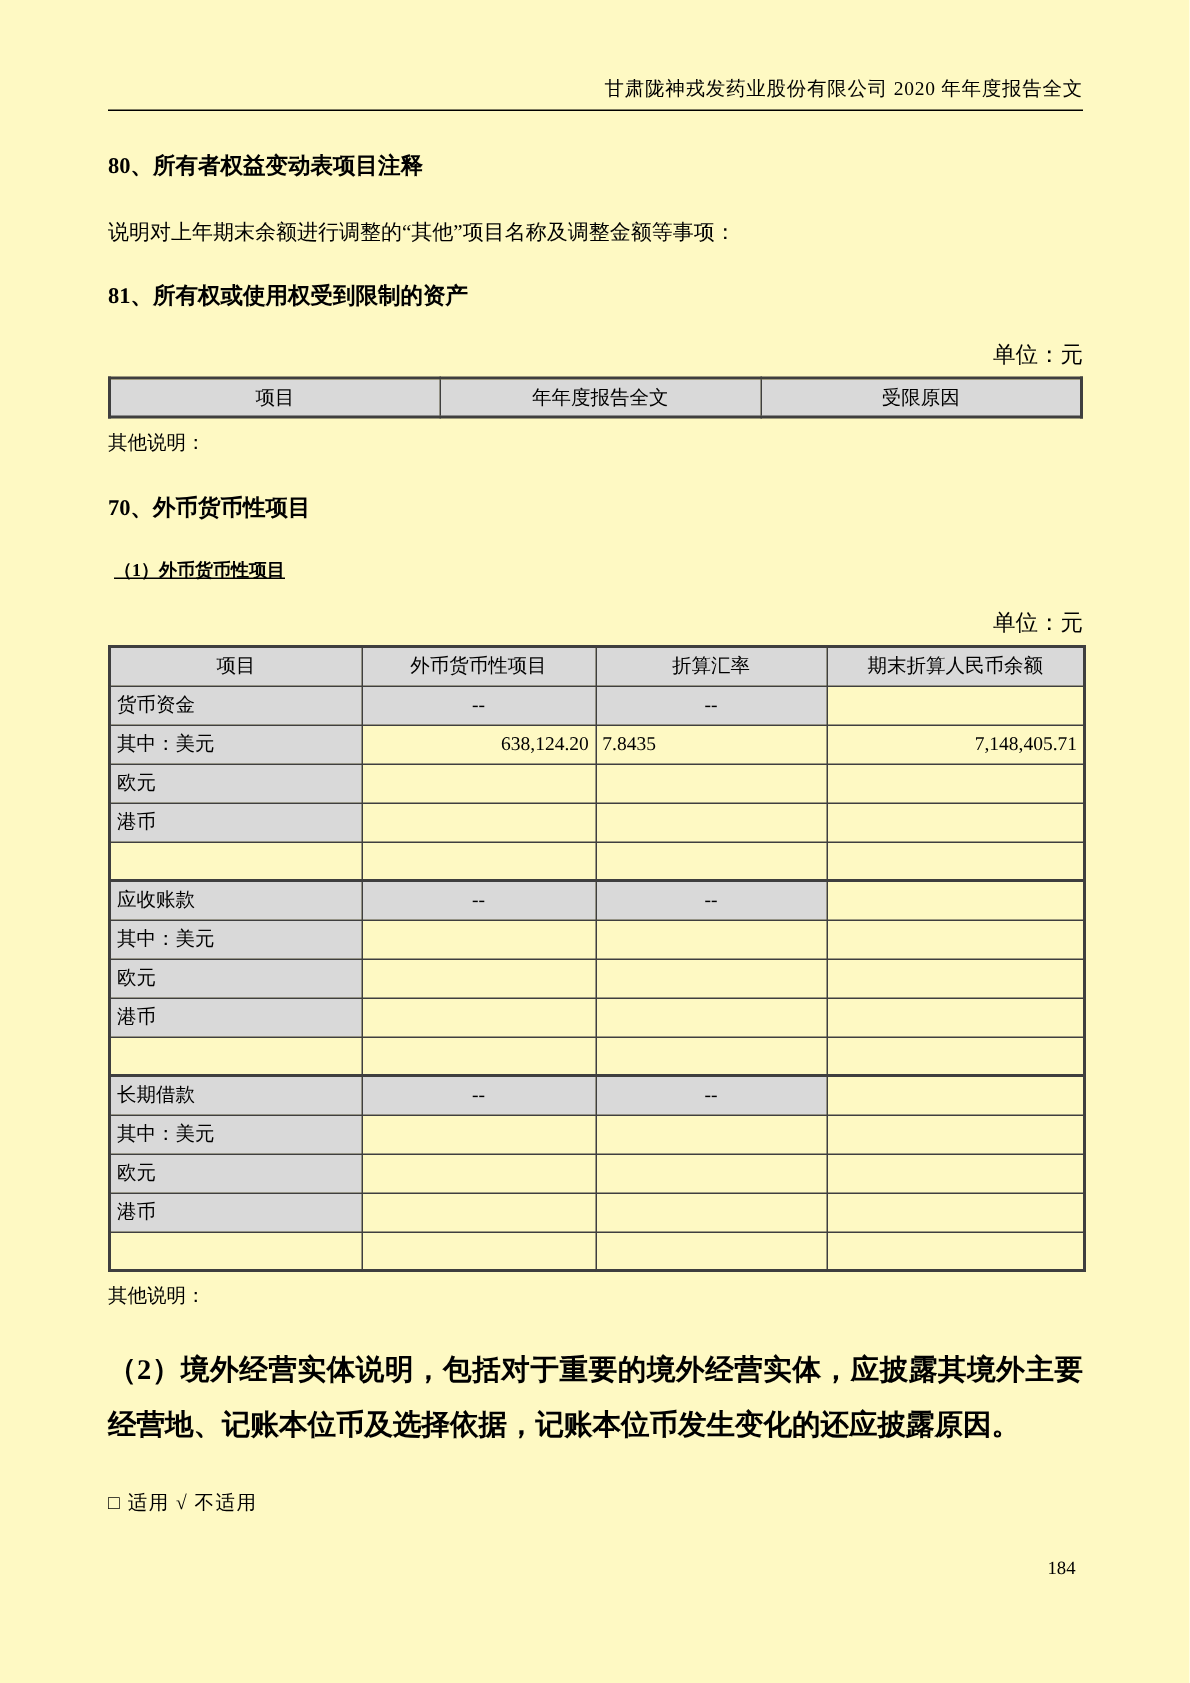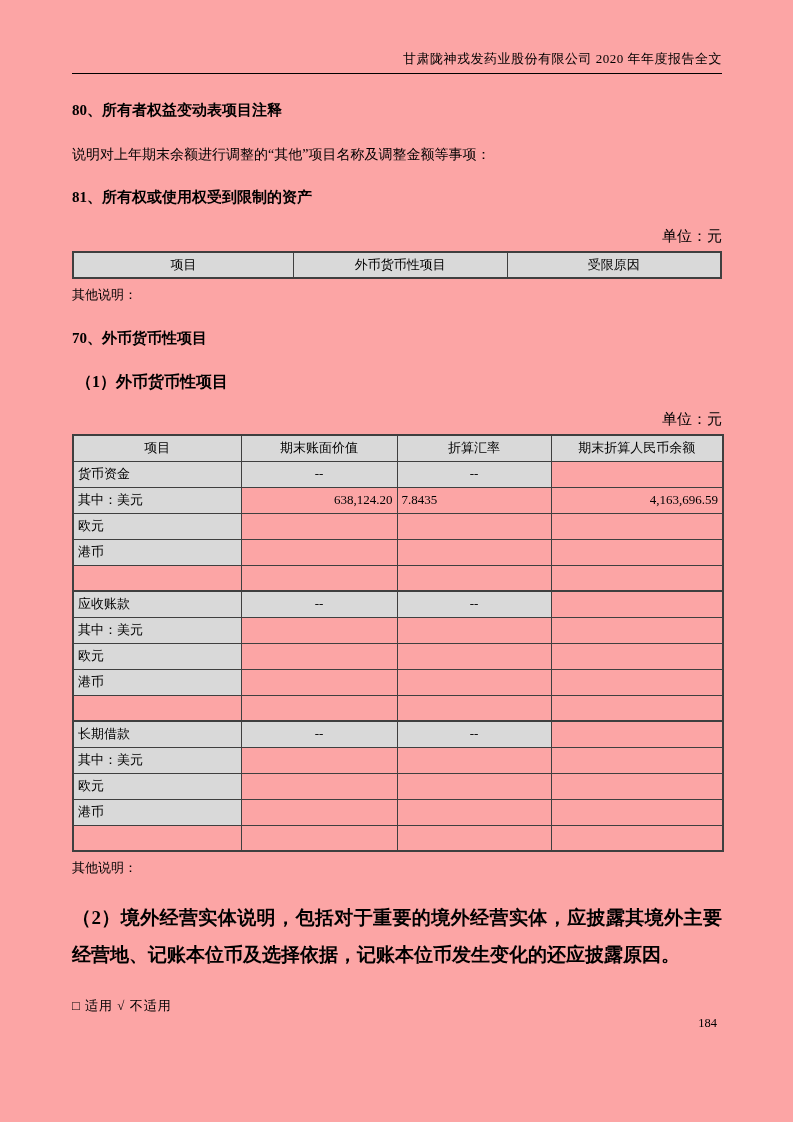--- a/index.html
+++ b/index.html
@@ -1,38 +1,38 @@
 <!DOCTYPE html>
 <html><head>
 <meta charset="utf-8">
 <style>
   * { box-sizing: border-box; }
   html, body { margin: 0; padding: 0; background: #ffffff; }
   .page {
     position: relative;
     width: 793px;
     height: 1122px;
-    background: #fca5a5;
+    background: #fef9c3;
     font-family: "Liberation Serif", "DejaVu Serif", serif;
     color: #000000;
     overflow: hidden;
   }
   .content { padding: 0 71px 0 72px; }
 
   .doc-header {
     padding-top: 50px;
     padding-bottom: 5px;
     text-align: right;
     font-size: 13px;
     letter-spacing: 0.5px;
     border-bottom: 1px solid #000000;
   }
 
   .h-num { font-size: 15px; font-weight: bold; margin: 27px 0 0 0; }
-  .h-sub { font-size: 16px; font-weight: bold; margin: 24px 0 0 0; padding-left: 4px; }
+  .h-sub { font-size: 12px; font-weight: bold; margin: 24px 0 0 0; padding-left: 4px; text-decoration: underline; }
   .body-text { font-size: 14px; margin: 26px 0 0 0; }
   .unit-label { font-size: 15px; text-align: right; margin: 20px 0 0 0; }
   .other-note { font-size: 13px; margin: 7px 0 0 0; }
 
   table.dtable {
     width: 100%;
     border-collapse: collapse;
     table-layout: fixed;
     margin-top: 5px;
     border: 2px solid #3f3f3f;
@@ -56,21 +56,21 @@
   .para-bold {
     font-size: 19px;
     font-weight: bold;
     line-height: 1.95;
     text-align: justify;
     margin: 22px 0 0 0;
   }
   .apply-line { font-size: 13px; margin: 24px 0 0 0; letter-spacing: 1px; }
   .page-number {
     position: absolute;
-    top: 1016px;
+    top: 1038px;
     right: 76px;
     font-size: 12.5px;
   }
 </style>
 </head>
 <body>
 
 <div class="page">
   <div class="content">
 
@@ -84,56 +84,56 @@
 
     <table class="dtable">
       <colgroup>
           <col style="width:34%">
           <col style="width:33%">
           <col style="width:33%">
         </colgroup>
       <tbody>
           <tr>
         <td class="c shade">项目</td>
-        <td class="c shade">外币货币性项目</td>
+        <td class="c shade">年年度报告全文</td>
         <td class="c shade">受限原因</td>
       </tr>
     </tbody>
       </table>
     <div class="other-note">其他说明：</div>
 
     <div class="h-num" style="margin-top:25px;">70、外币货币性项目</div>
     <div class="h-sub">（1）外币货币性项目</div>
     <div class="unit-label" style="margin-top:17px;">单位：元</div>
 
     <table class="dtable">
       <colgroup>
           <col style="width:168px">
           <col style="width:156px">
           <col style="width:154px">
           <col style="width:172px">
         </colgroup>
       <tbody>
           <tr>
         <td class="c shade">项目</td>
-        <td class="c shade">期末账面价值</td>
+        <td class="c shade">外币货币性项目</td>
         <td class="c shade">折算汇率</td>
         <td class="c shade">期末折算人民币余额</td>
       </tr>
       <tr>
         <td class="lbl shade">货币资金</td>
         <td class="c shade">--</td>
         <td class="c shade">--</td>
         <td></td>
       </tr>
       <tr>
         <td class="lbl shade">其中：美元</td>
         <td class="num-r">638,124.20</td>
         <td class="rate-l">7.8435</td>
-        <td class="num-r" style="padding-right:4px;">4,163,696.59</td>
+        <td class="num-r" style="padding-right:4px;">7,148,405.71</td>
       </tr>
       <tr>
         <td class="lbl shade ind">欧元</td>
         <td></td>
         <td></td>
         <td></td>
       </tr>
       <tr>
         <td class="lbl shade ind">港币</td>
         <td></td>

